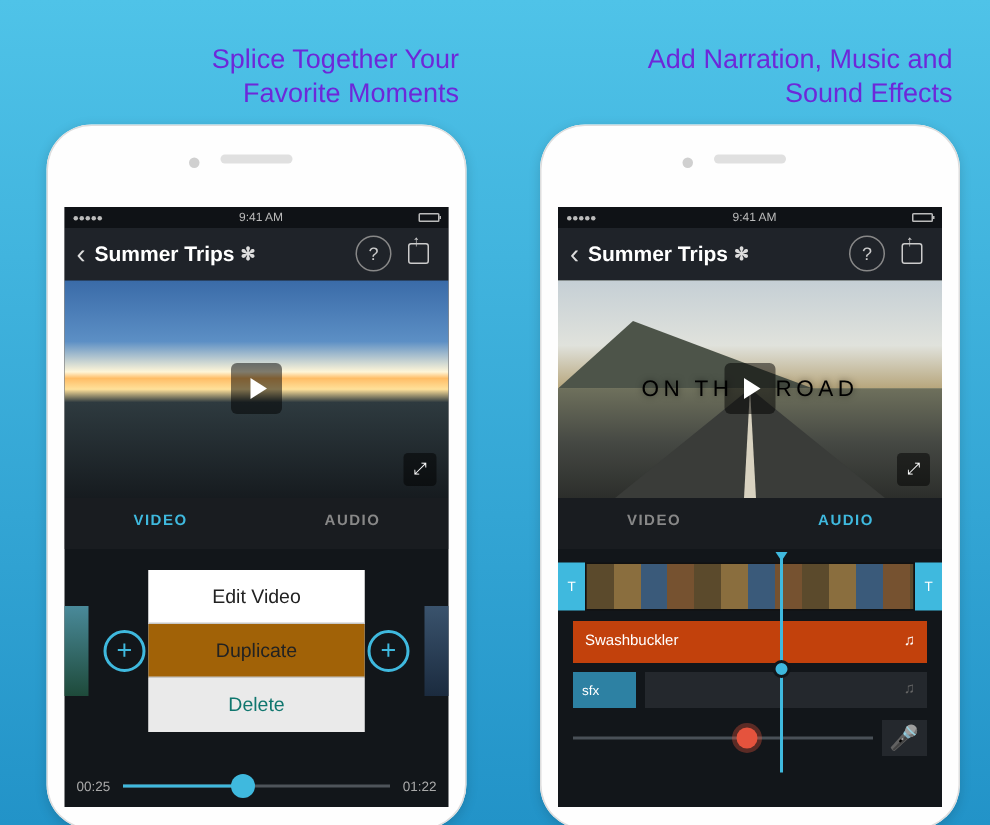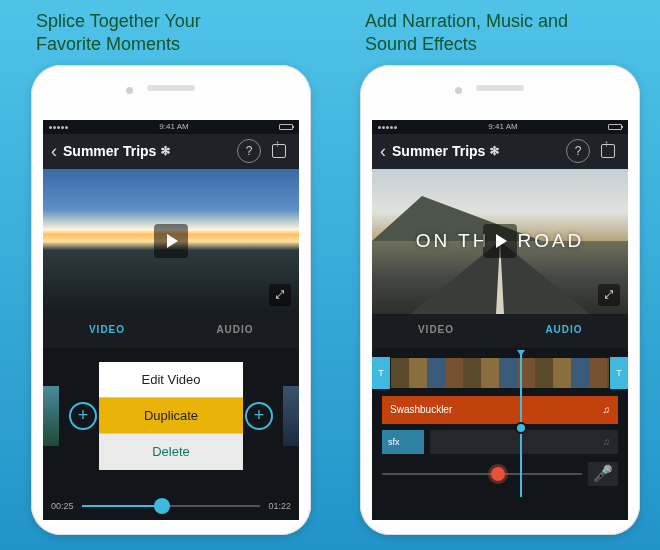--- a/index.html
+++ b/index.html
@@ -12,26 +12,26 @@
   }
   .panel {
     position: absolute;
     top: 0;
     width: 310px;
     height: 550px;
   }
   .panel.left { left: 16px; }
   .panel.right { left: 345px; }
   .caption {
-    color: #14532d;
+    color: #6d28d9;
     font-size: 18px;
     font-weight: 400;
-    text-align: left;
+    text-align: right;
     line-height: 1.3;
-    padding: 10px 20px 8px;
+    padding: 28px 20px 8px;
   }
   .phone {
     position: relative;
     width: 280px;
     height: 470px;
     margin: 0 auto;
     background: #fefefe;
     border-radius: 30px;
     box-shadow: inset 0 0 0 1px #ddd, 0 2px 8px rgba(0,0,0,0.15);
     padding: 55px 12px 0;
@@ -132,21 +132,21 @@
     border-bottom: 73px solid #d8d2c0;
   }
   .mountain {
     position:absolute; left:0; bottom:50%;
     width:0;height:0;
     border-left: 50px solid transparent;
     border-right: 120px solid transparent;
     border-bottom: 45px solid #4d5449;
   }
   .overlay-text {
-    position: absolute; color: #ffffff; font-size: 19px; letter-spacing: 3px;
+    position: absolute; color: #000000; font-size: 15px; letter-spacing: 3px;
     font-weight: 300; z-index: 2;
     text-shadow: 0 0 4px rgba(0,0,0,0.5);
     display:flex; align-items:center; gap:2px;justify-content:flex-end;
   }
   .overlay-text .gap { display:inline-block; width:24px; }
   .play-overlay {
     position: absolute; z-index: 3;
     width: 34px; height: 34px;
     background: rgba(0,0,0,0.5);
     border-radius: 4px;
@@ -191,21 +191,21 @@
     font-size: 18px; cursor:pointer; flex-shrink:0; margin: 0 4px;
   }
   .menu {
     width: 144px;
     background: #fff;
     margin: 0 auto;
   }
   .menu-item {
     height: 36px; display:flex; align-items:center; justify-content:center;
     font-size: 13px; color:#222; border-bottom:1px solid #c8c8c8; cursor:pointer;
-    background: #eab308;
+    background: #a16207;
   }
   .menu-item:first-child { background:#fff;}
   .menu-item.danger { color: #0f766e; border-bottom:none; background:#eaeaea;}
   .menu-wrap { position:absolute; left:0; right:0; top: 14px; display:flex; align-items:center; }
   .menu-wrap > .menu { position:relative; z-index:2;}
   .menu-wrap .thumb-crop.left { position:absolute; left:-6px; }
   .menu-wrap .thumb-crop.right { position:absolute; right:-6px; }
   .menu-wrap .add-circle.l { position:absolute; left:22px; }
   .menu-wrap .add-circle.r { position:absolute; right:22px; }
   .scrubber {

